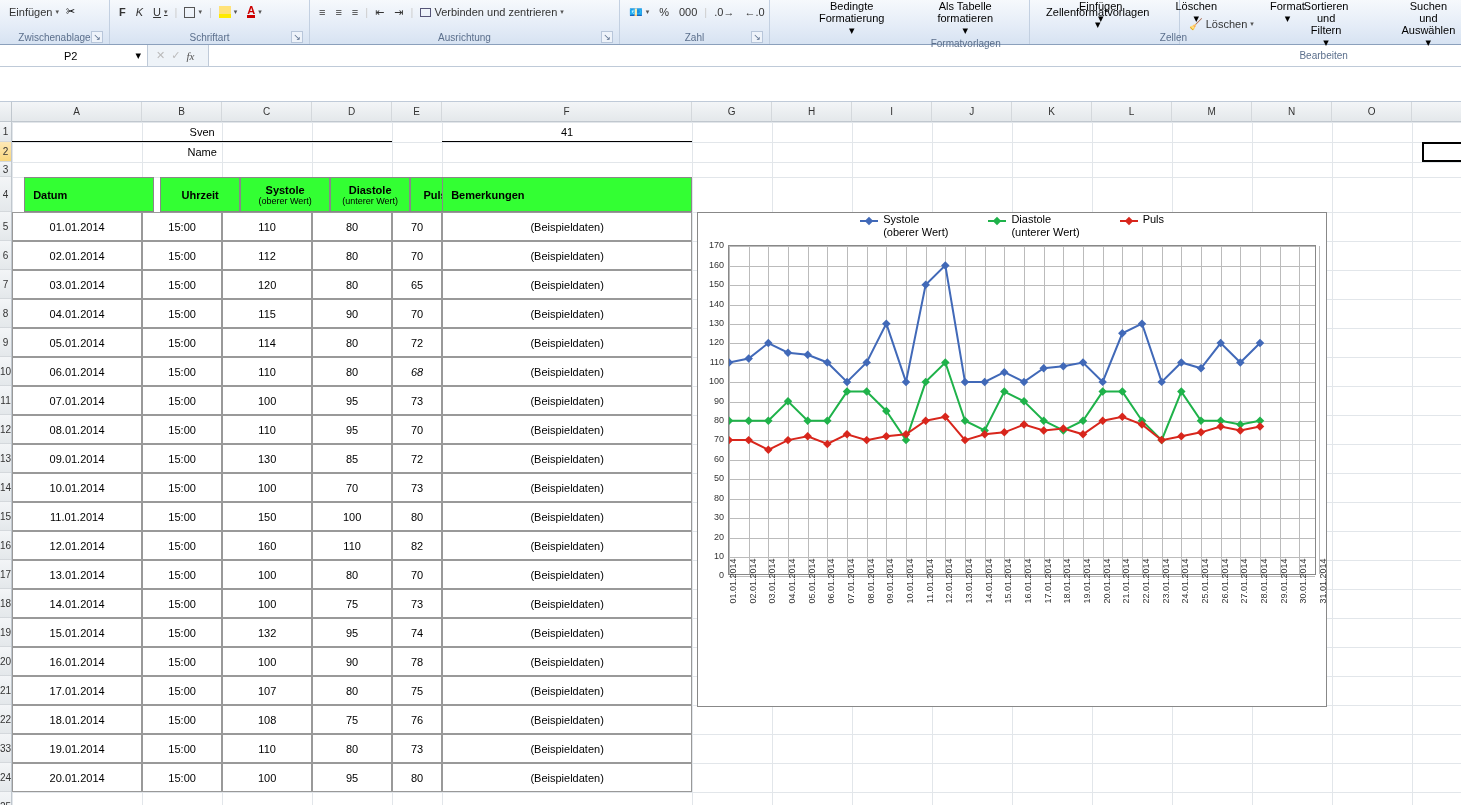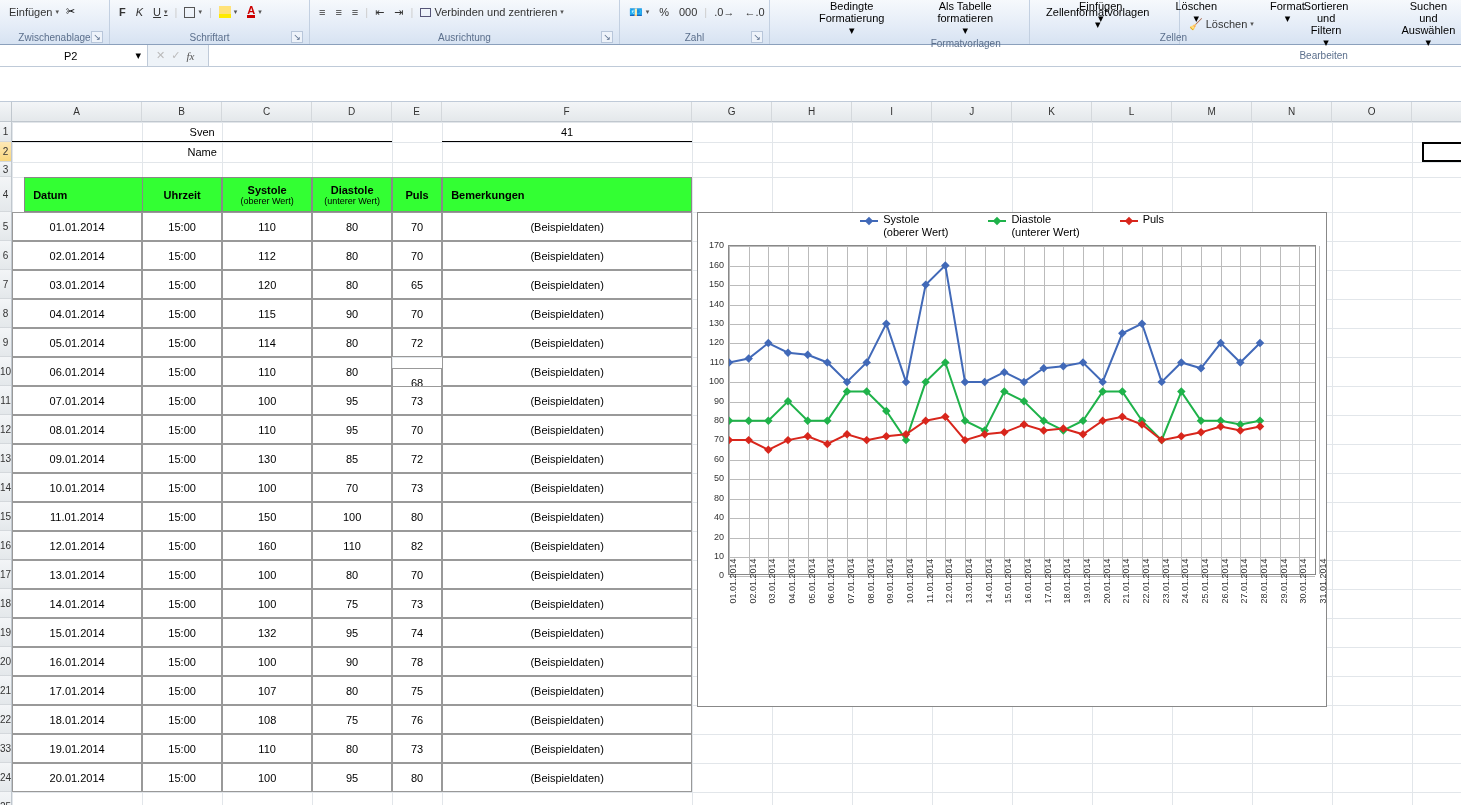--- a/index.html
+++ b/index.html
@@ -36,21 +36,21 @@
   .gridbody { position: relative; flex: 1; }
   .cells { position: relative; }
   .gridline-v, .gridline-h { position: absolute; background: #e2e6ea; }
   .gridline-v { width: 1px; top: 0; bottom: 0; }
   .gridline-h { height: 1px; left: 0; right: 0; }
 
   
   .cell { position: absolute; display: flex; align-items: center; justify-content: center; font-size: 11px; color: #000; border: none; }
   .underline-cell { border-bottom: 1px solid #000; }
   .tablehdr { background: #33ff33; font-weight: 600; color: #000; border: 1px solid #888; justify-content: flex-start; padding-left: 8px; }
-  .tablehdr.center { justify-content: center; padding-left: 0; }
+  .tablehdr.center { justify-content: center; padding-left: 0; margin-left: 18px; }
   .tablehdr .sub { font-weight: 400; font-size: 9px; display: block; text-align: center; }
   .datacell { border: 1px solid #999; background: #fff; }
 
   
   .cursor-cell { position: absolute; border: 2px solid #000; background: #fff; pointer-events: none; }
 
   
   .chart { position: absolute; background: #fff; border: 1px solid #888; }
   .chart-title { text-align: center; font-weight: 700; font-size: 18px; padding: 10px 0 6px 0; }
   .chart-legend { display: flex; justify-content: center; gap: 40px; font-size: 11px; padding-bottom: 6px; }
@@ -334,21 +334,21 @@
         <div class="cell datacell" style="left: 0px; width: 130px; top: 206px; height: 29px;">05.01.2014</div>
         <div class="cell datacell" style="left: 130px; width: 80px; top: 206px; height: 29px;">15:00</div>
         <div class="cell datacell" style="left: 210px; width: 90px; top: 206px; height: 29px;">114</div>
         <div class="cell datacell" style="left: 300px; width: 80px; top: 206px; height: 29px;">80</div>
         <div class="cell datacell" style="left: 380px; width: 50px; top: 206px; height: 29px;">72</div>
         <div class="cell datacell" style="left: 430px; width: 250px; top: 206px; height: 29px;">(Beispieldaten)</div>
         <div class="cell datacell" style="left: 0px; width: 130px; top: 235px; height: 29px;">06.01.2014</div>
         <div class="cell datacell" style="left: 130px; width: 80px; top: 235px; height: 29px;">15:00</div>
         <div class="cell datacell" style="left: 210px; width: 90px; top: 235px; height: 29px;">110</div>
         <div class="cell datacell" style="left: 300px; width: 80px; top: 235px; height: 29px;">80</div>
-        <div class="cell datacell" style="left: 380px; width: 50px; top: 246px; height: 29px;">68</div>
+        <div class="cell datacell" style="left: 380px; width: 50px; top: 235px; height: 29px; font-style: italic;">68</div>
         <div class="cell datacell" style="left: 430px; width: 250px; top: 235px; height: 29px;">(Beispieldaten)</div>
         <div class="cell datacell" style="left: 0px; width: 130px; top: 264px; height: 29px;">07.01.2014</div>
         <div class="cell datacell" style="left: 130px; width: 80px; top: 264px; height: 29px;">15:00</div>
         <div class="cell datacell" style="left: 210px; width: 90px; top: 264px; height: 29px;">100</div>
         <div class="cell datacell" style="left: 300px; width: 80px; top: 264px; height: 29px;">95</div>
         <div class="cell datacell" style="left: 380px; width: 50px; top: 264px; height: 29px;">73</div>
         <div class="cell datacell" style="left: 430px; width: 250px; top: 264px; height: 29px;">(Beispieldaten)</div>
         <div class="cell datacell" style="left: 0px; width: 130px; top: 293px; height: 29px;">08.01.2014</div>
         <div class="cell datacell" style="left: 130px; width: 80px; top: 293px; height: 29px;">15:00</div>
         <div class="cell datacell" style="left: 210px; width: 90px; top: 293px; height: 29px;">110</div>
@@ -580,21 +580,21 @@
                 <rect x="449.33333333333337" y="187.23529411764707" width="6" height="6" fill="#d8261c" transform="rotate(45 452.33333333333337 190.23529411764707)"></rect>
                 <rect x="469" y="183.35294117647058" width="6" height="6" fill="#d8261c" transform="rotate(45 472 186.35294117647058)"></rect>
                 <rect x="488.6666666666667" y="177.52941176470588" width="6" height="6" fill="#d8261c" transform="rotate(45 491.6666666666667 180.52941176470588)"></rect>
                 <rect x="508.33333333333337" y="181.41176470588235" width="6" height="6" fill="#d8261c" transform="rotate(45 511.33333333333337 184.41176470588235)"></rect>
                 <rect x="528" y="177.52941176470588" width="6" height="6" fill="#d8261c" transform="rotate(45 531 180.52941176470588)"></rect>
               </svg>
             </div>
             <div class="ytick" style="top: 330px;">0</div>
             <div class="ytick" style="top: 310.588px;">10</div>
             <div class="ytick" style="top: 291.176px;">20</div>
-            <div class="ytick" style="top: 271.765px;">40</div>
+            <div class="ytick" style="top: 271.765px;">30</div>
             <div class="ytick" style="top: 252.353px;">80</div>
             <div class="ytick" style="top: 232.941px;">50</div>
             <div class="ytick" style="top: 213.529px;">60</div>
             <div class="ytick" style="top: 194.118px;">70</div>
             <div class="ytick" style="top: 174.706px;">80</div>
             <div class="ytick" style="top: 155.294px;">90</div>
             <div class="ytick" style="top: 135.882px;">100</div>
             <div class="ytick" style="top: 116.471px;">110</div>
             <div class="ytick" style="top: 97.0588px;">120</div>
             <div class="ytick" style="top: 77.6471px;">130</div>

